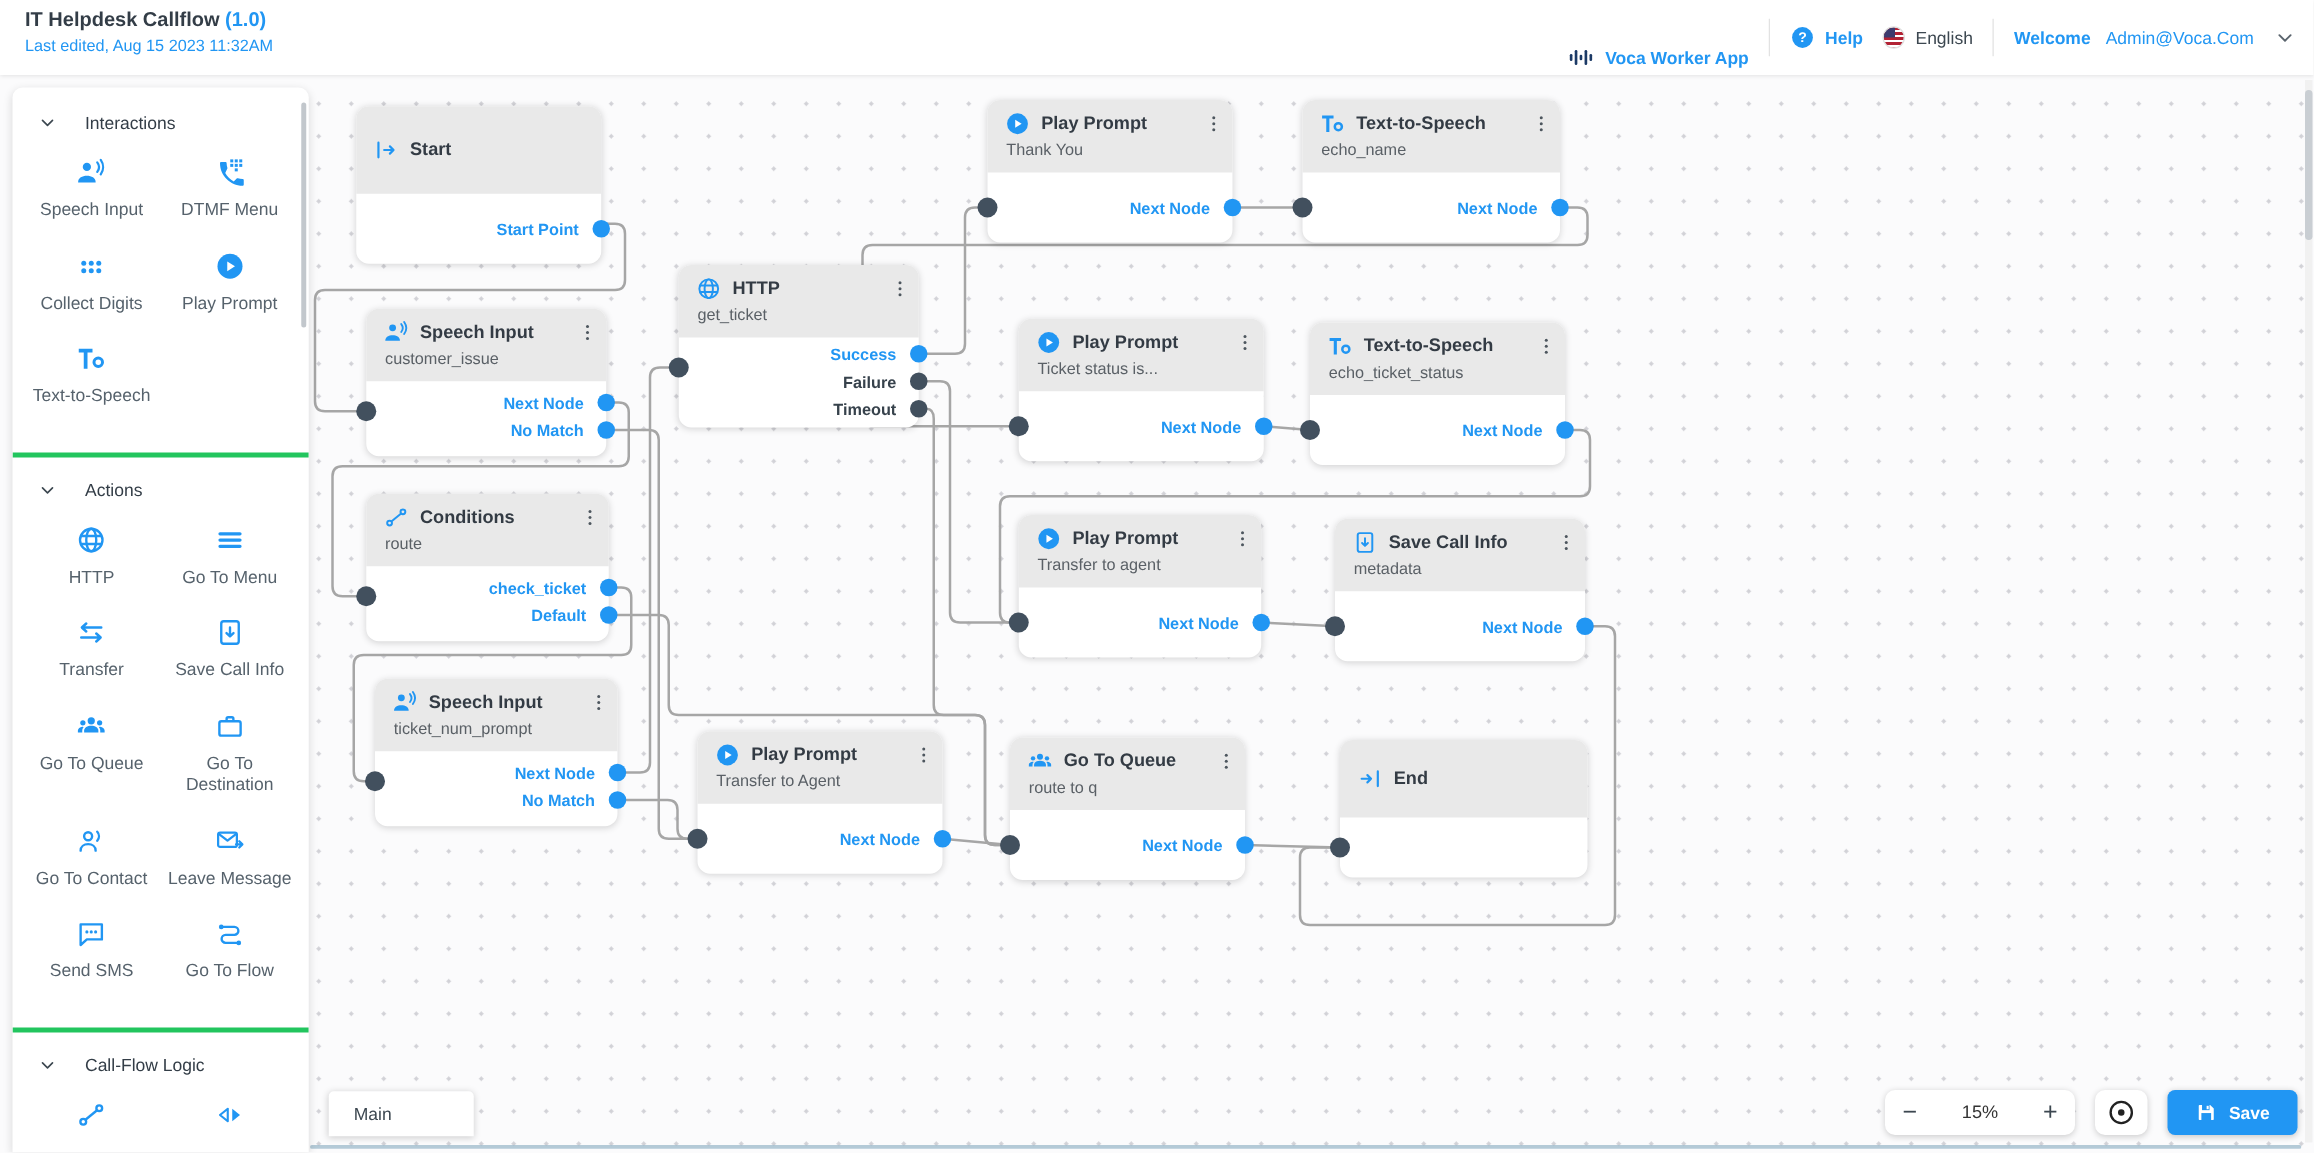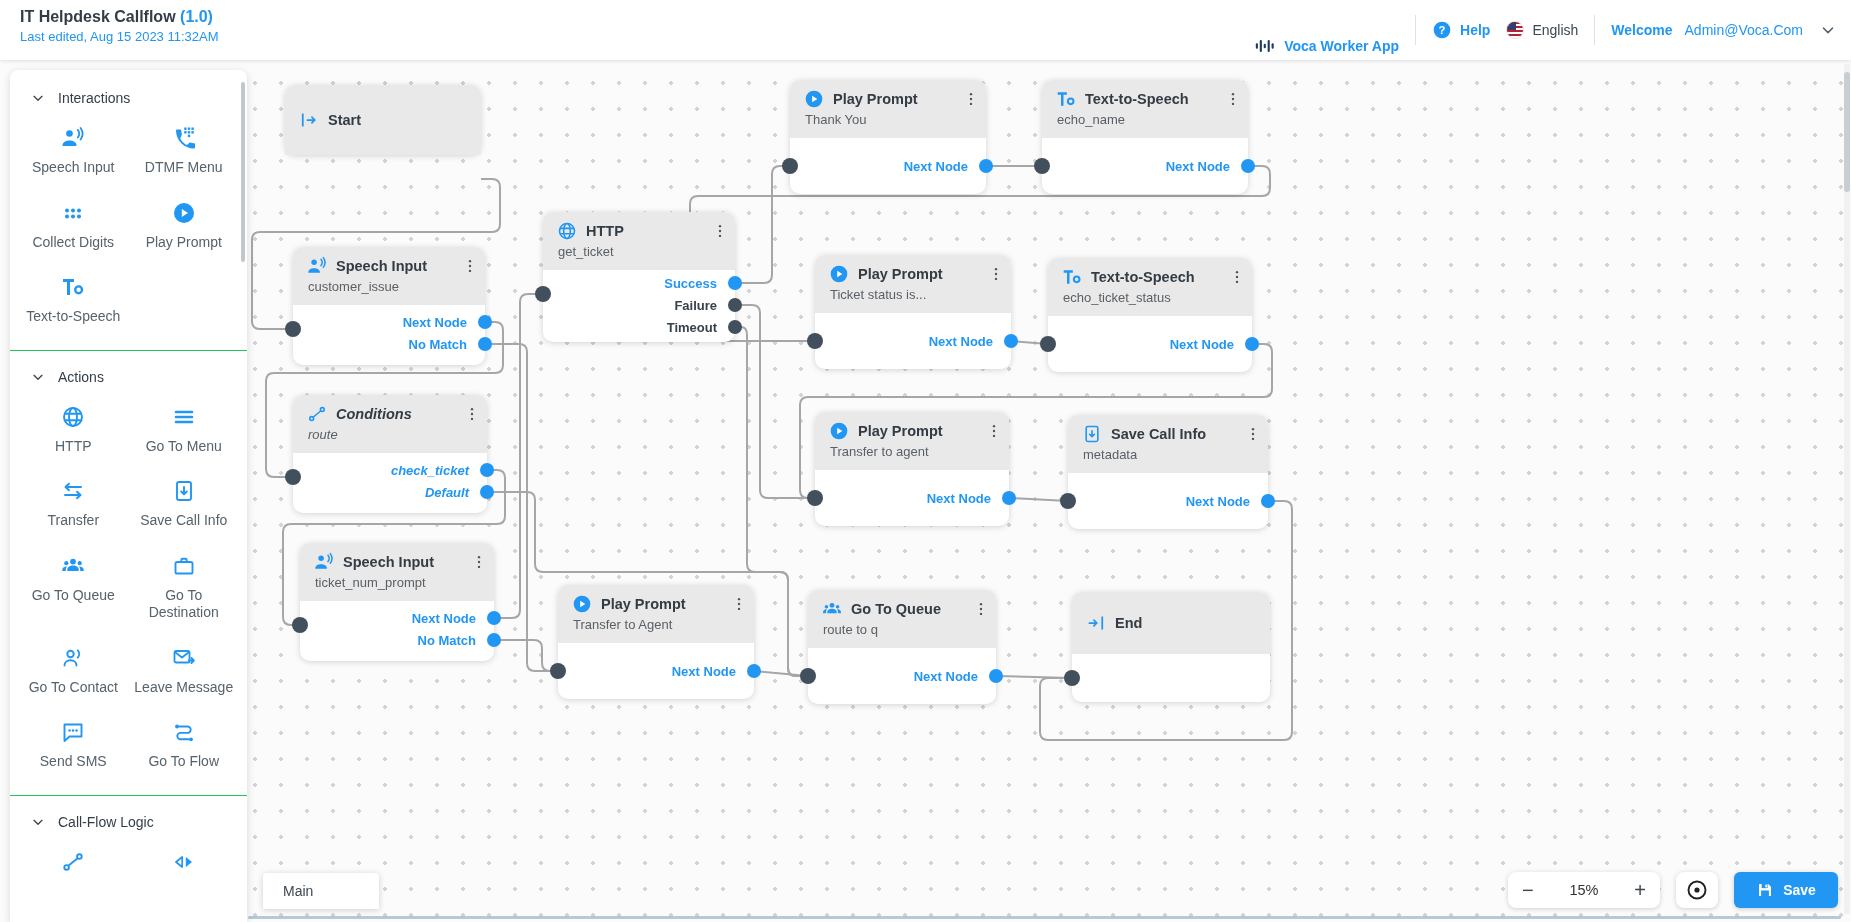--- a/index.html
+++ b/index.html
@@ -46,22 +46,22 @@
   .user-item .uname { font-weight:400; }
   .chev { width:18px; height:18px; color:#5a646d; }
   .icon { display:inline-flex; }
   .icon svg { width:100%; height:100%; display:block; }
 
   
   .sidebar { position:absolute; left:10px; top:70px; bottom:0; width:237px; background:#fff; z-index:50;
     border-radius:8px 8px 0 0; box-shadow:0 2px 8px rgba(0,0,0,.14); overflow:hidden; padding-top:6px; }
   .side-thumb { position:absolute; right:2px; top:12px; width:4px; height:180px; background:#c2c7cc; border-radius:2px; }
   .pal-section { padding-top:8px; }
-  .pal-section + .pal-section { border-top:1px solid #22c55e; margin-top:10px; padding-top:12px; }
-  .sec-head { display:flex; align-items:center; gap:12px; padding:6px 0 4px 20px; font-size:14px; color:#333d47; cursor:pointer; }
+  .pal-section + .pal-section { border-top:4px solid #22c55e; margin-top:22px; padding-top:12px; }
+  .sec-head { display:flex; align-items:center; gap:22px; padding:6px 0 4px 20px; font-size:14px; color:#333d47; cursor:pointer; }
   .sec-chev { width:16px; height:16px; color:#3c4750; }
   .pal-grid { display:grid; grid-template-columns:1fr 1fr; row-gap:24px; padding:16px 8px 14px; justify-items:center; }
   .pal-item { display:flex; flex-direction:column; align-items:center; gap:9px; width:100px; cursor:grab; }
   .pal-item .icon { width:24px; height:24px; color:var(--accent); }
   .pal-item .plbl { font-size:14px; color:#56626c; text-align:center; line-height:1.25; min-height:1px; }
 
   
   .node { position:absolute; background:#fff; border-radius:10px; box-shadow:0 1px 6px rgba(0,0,0,.16); z-index:10; }
   .nhead { background:#e9e9e9; border-radius:10px 10px 0 0; height:58px; padding:9px 10px 0 14px; position:relative; }
   .nhead.tall { height:70px; display:flex; align-items:center; padding-top:0; }
@@ -424,20 +424,26 @@
     <div class="nhead tall" style="height: 70px;">
       <div class="ntitle-row">
         <span class="icon nicon">
           <svg viewBox="0 0 24 24" fill="none" stroke="currentColor" stroke-width="2.1" stroke-linecap="round" stroke-linejoin="round">
             <path d="M4.5 5v14M10 12h9M15.5 8.5 19 12l-3.5 3.5"></path>
           </svg>
         </span>
         <span class="ntitle">Start</span>
       </div>
     </div>
+    <div class="nbody single">
+      <div class="prow">
+        <span class="plabel">Start Point</span>
+        <span class="pdot"></span>
+      </div>
+    </div>
   </div>
 <div class="node" style="left: 293px; top: 247px; width: 192px;">
     <div class="nhead" style="height: 58px;">
       <div class="ntitle-row">
         <span class="icon nicon">
           <svg viewBox="0 0 24 24">
             <circle cx="8.5" cy="7.5" r="3.3" fill="currentColor"></circle>
             <path d="M1.5 19.5c0-3.1 3.3-4.9 7-4.9s7 1.8 7 4.9V20h-14z" fill="currentColor"></path>
             <path d="M16.8 3.9a6.2 6.2 0 0 1 0 7.6M19.6 1.9a10 10 0 0 1 0 11.6" stroke="currentColor" stroke-width="1.8" fill="none" stroke-linecap="round"></path>
           </svg>
@@ -458,21 +464,21 @@
         <span class="plabel">Next Node</span>
         <span class="pdot"></span>
       </div>
       <div class="prow">
         <span class="plabel">No Match</span>
         <span class="pdot"></span>
       </div>
     </div>
     <span class="in-dot" style="top: 74px;"></span>
   </div>
-<div class="node" style="left: 293px; top: 395px; width: 194px; font-style: italic;">
+<div class="node" style="left: 293px; top: 395px; width: 194px;">
     <div class="nhead" style="height: 58px;">
       <div class="ntitle-row">
         <span class="icon nicon">
           <svg viewBox="0 0 24 24" fill="none" stroke="currentColor" stroke-width="1.9">
             <circle cx="5.6" cy="17.4" r="2.3"></circle>
             <circle cx="18.4" cy="6.6" r="2.3"></circle>
             <path d="M7.6 15.6 16.4 8.4"></path>
           </svg>
         </span>
         <span class="ntitle">Conditions</span>

